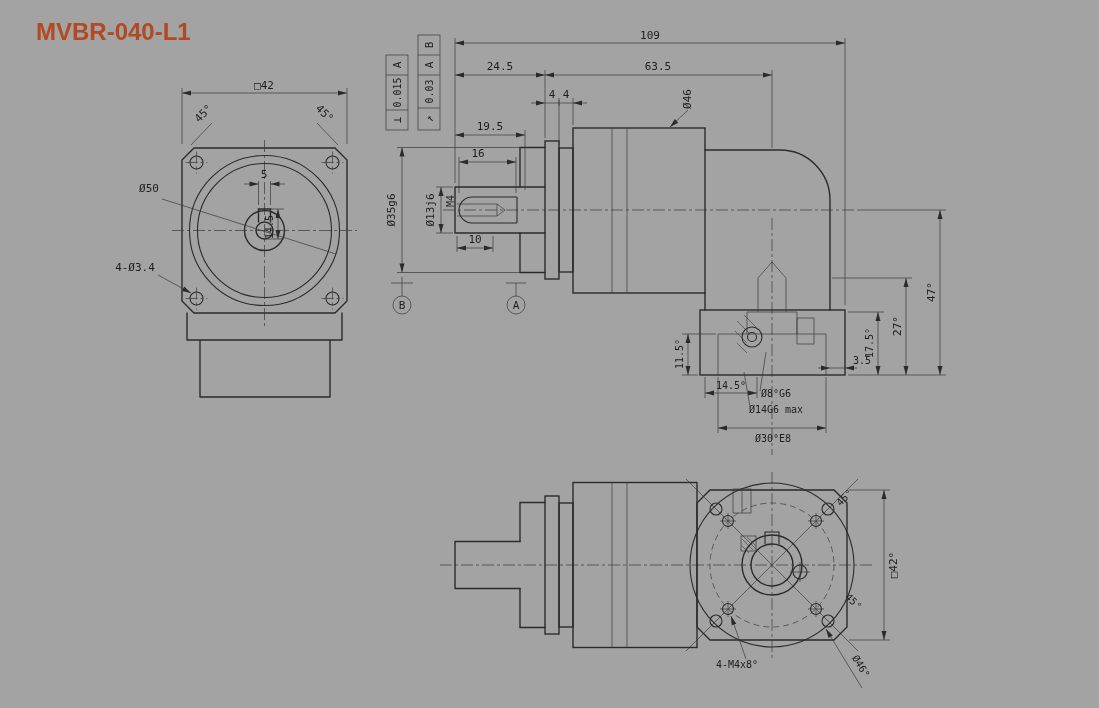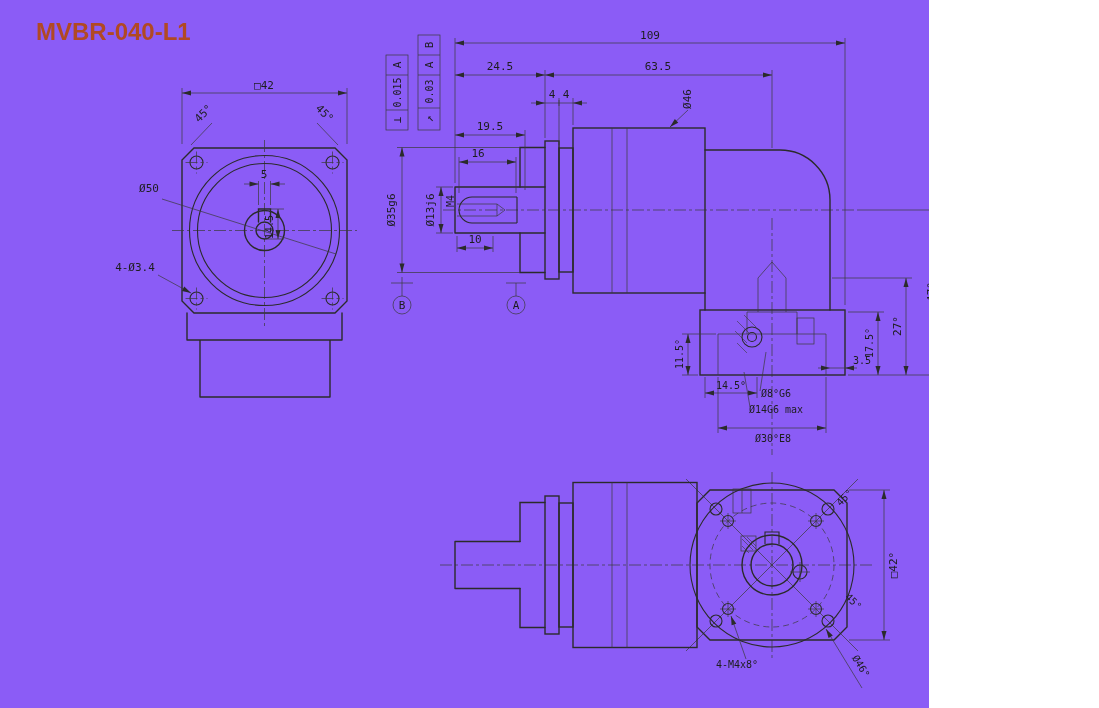--- a/index.html
+++ b/index.html
@@ -1,16 +1,16 @@
 <!DOCTYPE html>
 <html><head>
 <meta charset="utf-8">
 <style>
   html,body{margin:0;padding:0;background:#ffffff;}
-  .stage{position:relative;width:929px;height:708px;background:#8b5cf6;overflow:hidden;}
+  .stage{position:relative;width:1099px;height:708px;background:#a3a3a3;overflow:hidden;}
   svg{display:block;}
   .o  {stroke:#2b2b2b;stroke-width:1.4;fill:none;stroke-linecap:round;}
   .o2 {stroke:#2b2b2b;stroke-width:1.1;fill:none;}
   .t  {stroke:#3a3a3a;stroke-width:0.7;fill:none;}
   .c  {stroke:#3a3a3a;stroke-width:0.7;fill:none;stroke-dasharray:12 3 3 3;}
   .d  {stroke:#3a3a3a;stroke-width:0.7;fill:none;stroke-dasharray:6 4;}
   .h  {stroke:#3a3a3a;stroke-width:0.6;fill:none;}
   text{font-family:"DejaVu Sans Mono",monospace;font-size:11px;fill:#1d1d1d;text-anchor:middle;}
   text.sm{font-size:10px;}
   text.title{font-family:"Liberation Sans",sans-serif;font-size:24px;font-weight:600;fill:#b14923;text-anchor:start;}

